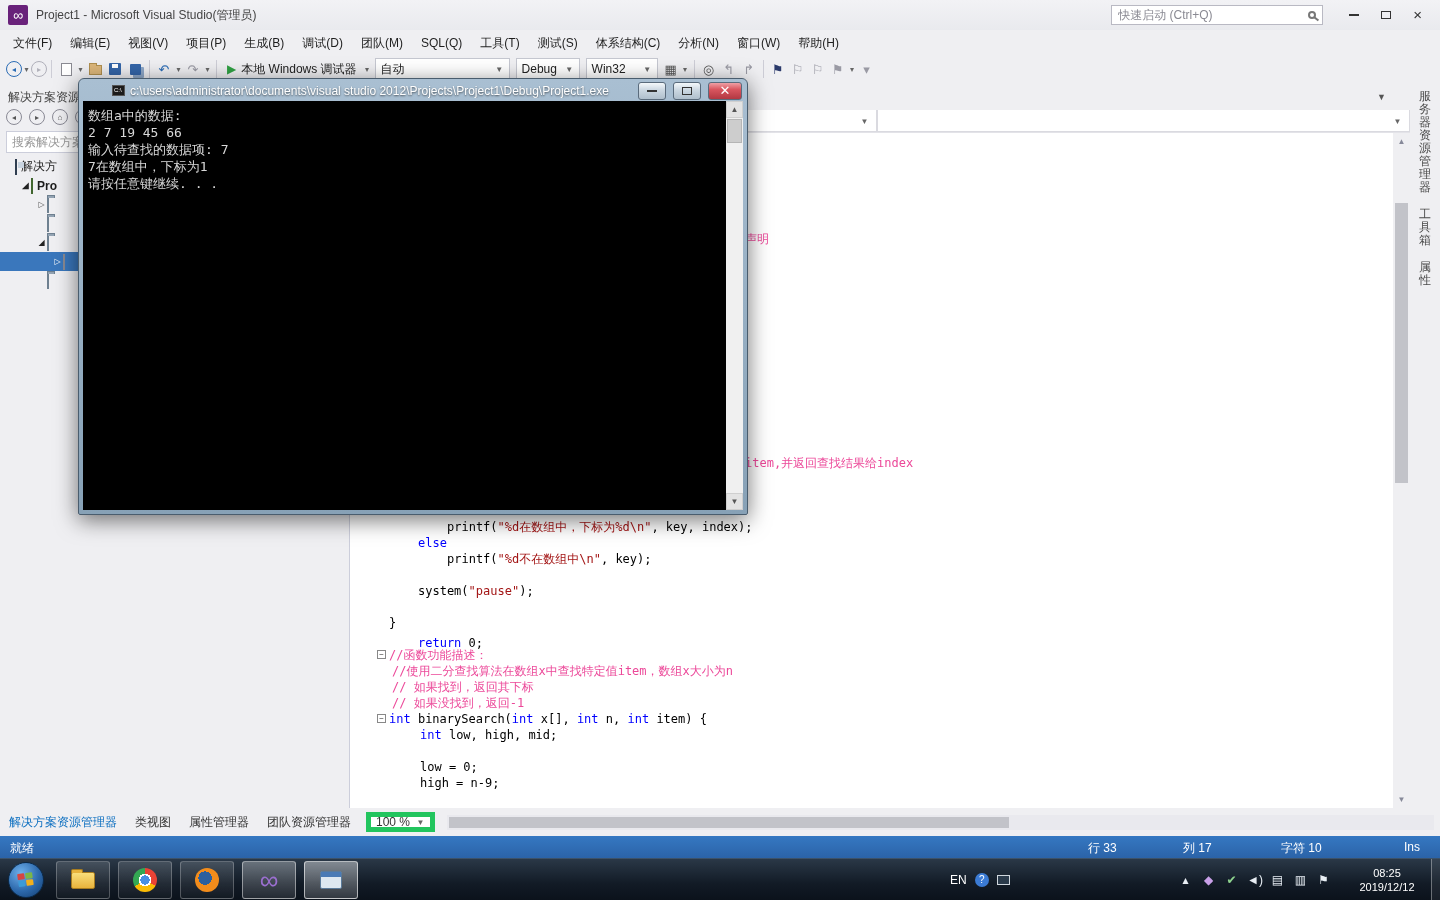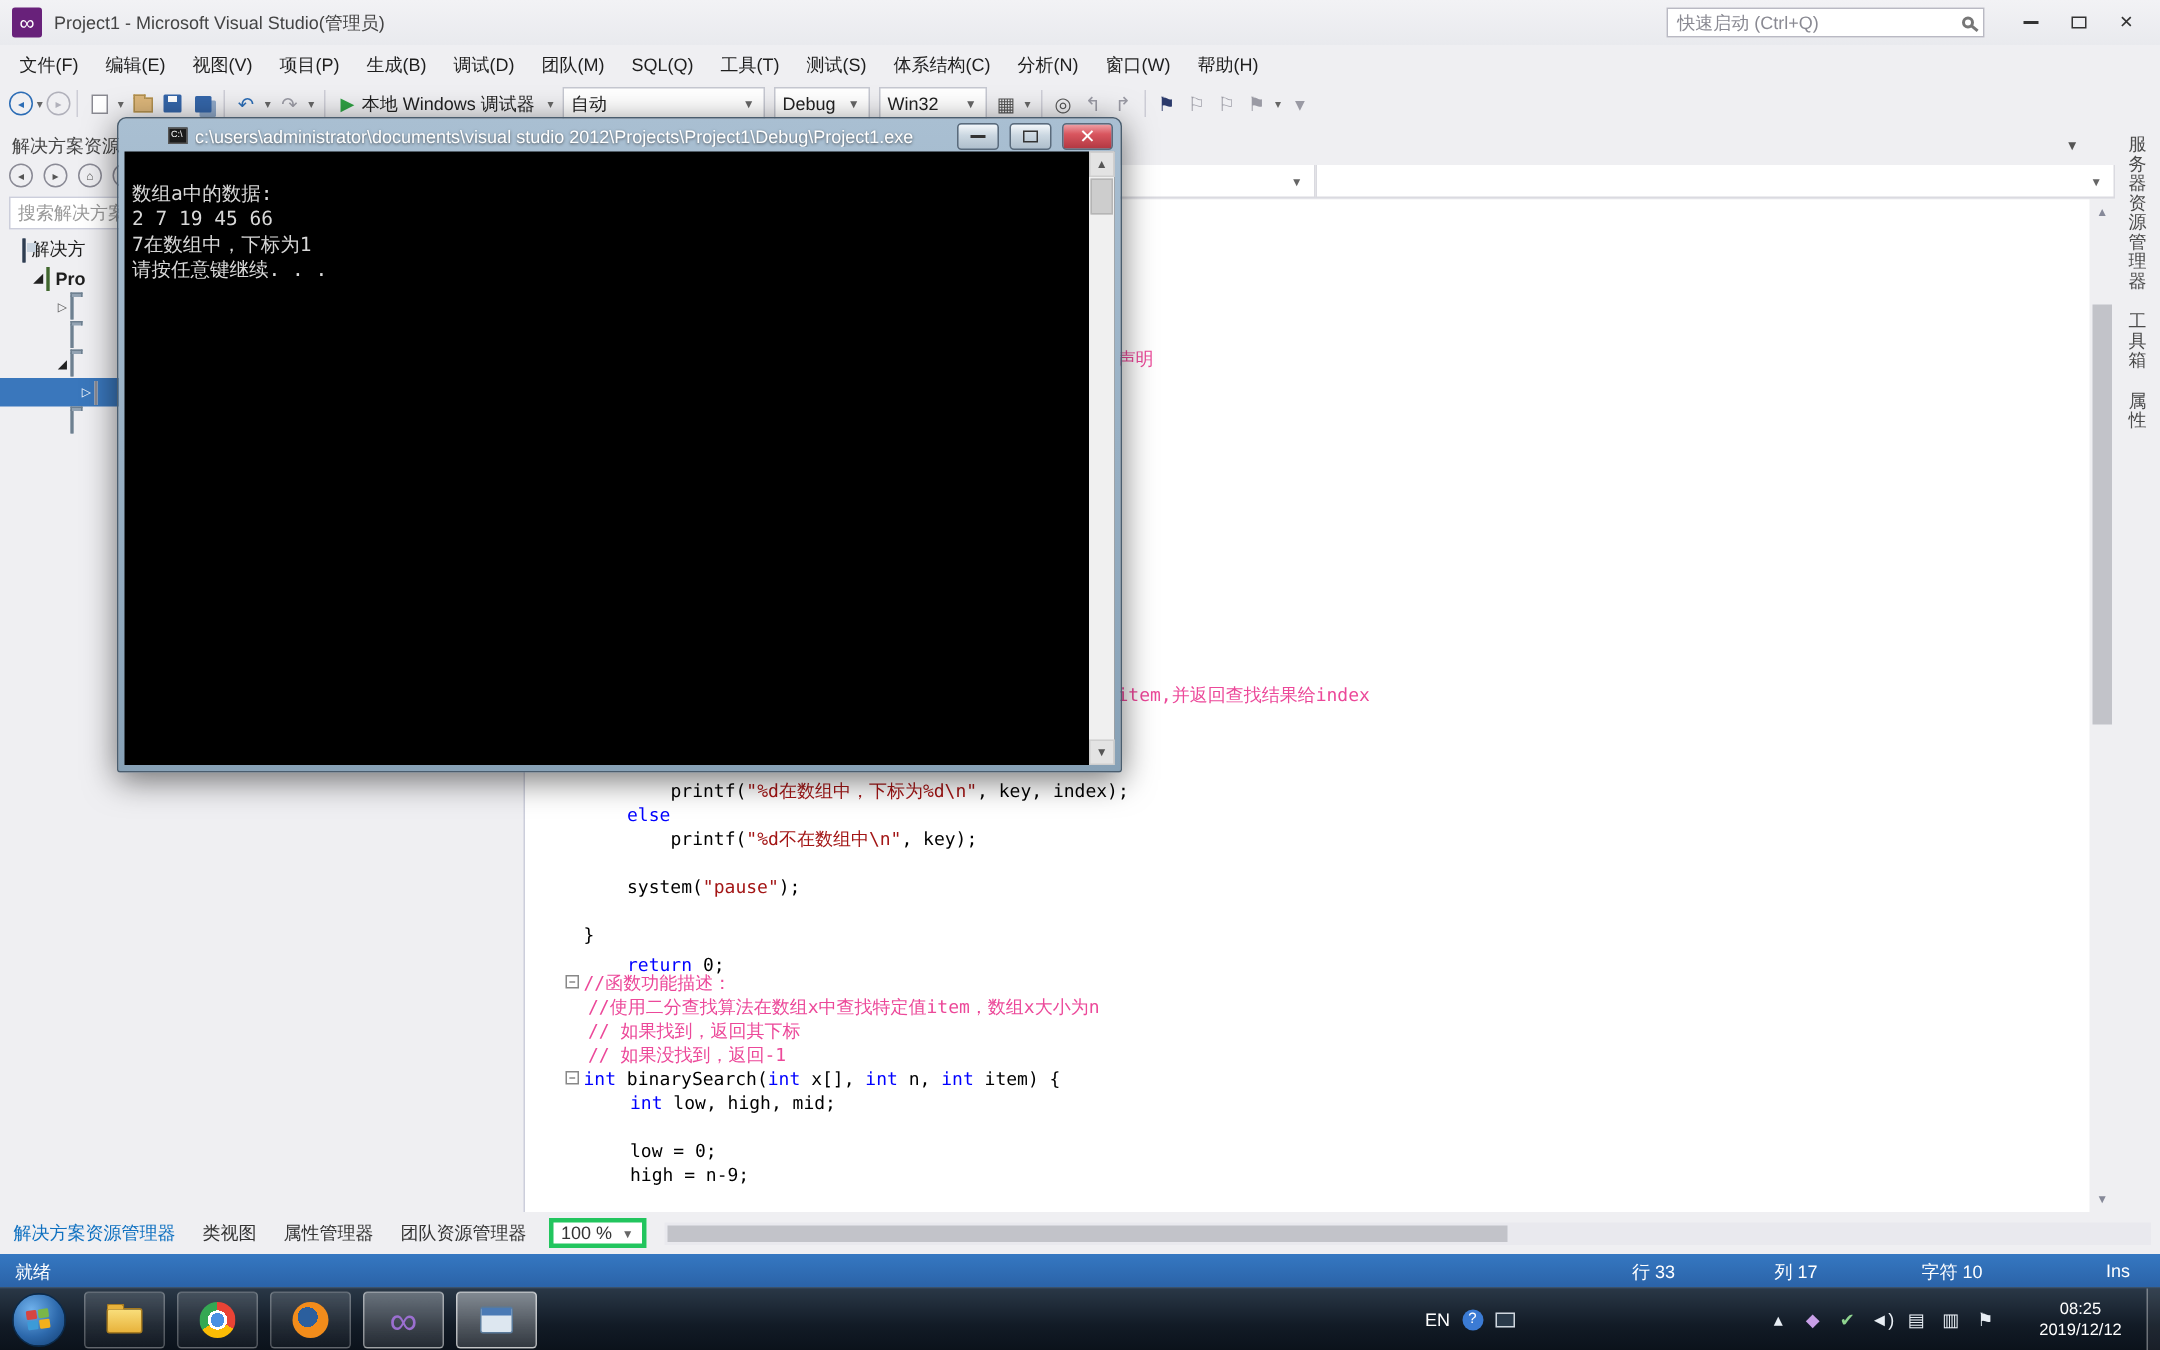--- a/index.html
+++ b/index.html
@@ -79,36 +79,36 @@
   .vs-thumb{position:absolute;left:2px;right:2px;top:70px;height:280px;background:#C2C3C9;}
 
   .right-strip{position:absolute;right:0;top:82px;width:30px;height:726px;background:#EFEFF2;display:flex;flex-direction:column;align-items:center;gap:14px;padding-top:8px;}
   .vtab{color:#4b4b4b;text-align:center;}
   .vtab div{height:13px;line-height:13px;font-size:12px;}
 
   
   .bottom-strip{position:absolute;left:0;right:0;top:808px;height:28px;background:#EFEFF2;display:flex;align-items:center;color:#333;}
   .btab{padding:0 9px;white-space:nowrap;}
   .btab.active{color:#0E70C0;}
-  .zoom{height:20px;border:3px solid #22c55e;background:#fff;display:flex;align-items:center;gap:6px;padding:0 5px;margin:0 6px;}
+  .zoom{height:20px;border:5px solid #22c55e;background:#fff;display:flex;align-items:center;gap:6px;padding:0 5px;margin:0 6px;}
   .hscroll{flex:1;height:15px;background:#E9E9EE;margin:0 6px;position:relative;}
   .h-thumb{position:absolute;left:2px;top:2px;width:560px;height:11px;background:#C2C3C9;}
   .statusbar{position:absolute;left:0;right:0;top:836px;height:22px;background:linear-gradient(#3578C2,#2B63A8);color:#fff;}
   .statusbar span{position:absolute;top:4px;white-space:nowrap;}
 
   
   .console{position:absolute;left:78px;top:78px;width:670px;height:437px;border:1px solid #4A5D6E;border-radius:6px 6px 2px 2px;background:linear-gradient(#A9BFD2,#87A1B6);box-shadow:0 5px 22px rgba(0,0,0,.55);z-index:100;}
   .con-title{height:21px;display:flex;align-items:center;padding:2px 5px 0;gap:5px;margin-left:28px;}
   .con-icon{width:13px;height:11px;background:#1b1b1b;border:1px solid #555;position:relative;flex:0 0 auto;}
   .con-icon::before{content:'C:\\';position:absolute;left:1px;top:0;font-size:6px;color:#fff;line-height:9px;}
   .con-text-title{flex:1;color:#fff;text-shadow:0 1px 2px rgba(0,0,0,.6);white-space:nowrap;overflow:hidden;}
   .cbtn{width:28px;height:18px;border:1px solid #5A6B7C;border-radius:3px;margin-left:2px;background:linear-gradient(#F4F8FB,#CBD7E1 45%,#AFBFCC);display:flex;align-items:center;justify-content:center;color:#333;}
   .cbtn.close{width:34px;background:linear-gradient(#EFA0A5,#D9565F 40%,#B23842);color:#fff;font-size:13px;}
   .con-body{position:absolute;left:4px;right:4px;top:22px;bottom:4px;background:#000;display:flex;}
-  .con-text{flex:1;padding:20px 5px;font-family:"DejaVu Sans Mono",monospace;font-size:13px;line-height:17px;color:#D8D8D8;white-space:pre;overflow:hidden;}
+  .con-text{flex:1;padding:6px 5px;font-family:"DejaVu Sans Mono",monospace;font-size:13px;line-height:17px;color:#D8D8D8;white-space:pre;overflow:hidden;}
   .con-scroll{width:17px;background:#F0F0F0;position:relative;}
   .cs-arrow{height:17px;background:#E3E3E3;border:1px solid #CFCFCF;font-size:8px;color:#555;text-align:center;line-height:16px;}
   .cs-arrow.bottom{position:absolute;bottom:0;left:0;right:0;}
   .cs-thumb{position:absolute;top:18px;left:1px;right:1px;height:24px;background:#CDCDCD;border:1px solid #B5B5B5;}
 
   
   .taskbar{position:absolute;left:0;right:0;top:858px;height:42px;background:linear-gradient(#2A3847,#121B26 60%,#0B121B);border-top:1px solid rgba(120,160,200,.45);z-index:200;color:#fff;}
   .orb{position:absolute;left:8px;top:3px;width:36px;height:36px;border-radius:50%;background:radial-gradient(circle at 35% 30%,#6FB1EC,#2D69AC 55%,#123C6E);border:1px solid #0B2A4A;display:flex;align-items:center;justify-content:center;}
   .flag{width:16px;height:14px;display:grid;grid-template-columns:7px 7px;grid-template-rows:6px 6px;gap:1px;transform:rotate(-8deg);}
   .flag span{border-radius:1px;}
@@ -362,21 +362,21 @@
     <span class="con-text-title">c:\users\administrator\documents\visual studio 2012\Projects\Project1\Debug\Project1.exe</span>
     <span class="cbtn">
         <span class="g-min"></span>
       </span>
     <span class="cbtn">
         <span class="g-max"></span>
       </span>
     <span class="cbtn close">✕</span>
   </div>
   <div class="con-body">
-    <div class="con-text" id="conText"><div>数组a中的数据:</div><div>2 7 19 45 66</div><div>7在数组中，下标为1</div><div>请按任意键继续. . .</div></div>
+    <div class="con-text" id="conText"><div>数组a中的数据:</div><div>2 7 19 45 66</div><div>输入待查找的数据项: 7</div><div>7在数组中，下标为1</div><div>请按任意键继续. . .</div></div>
     <div class="con-scroll">
       <div class="cs-arrow">▲</div>
       <div class="cs-thumb"></div>
       <div class="cs-arrow bottom">▼</div>
     </div>
   </div>
 </div>
 
 <div class="taskbar">
   <div class="orb">

